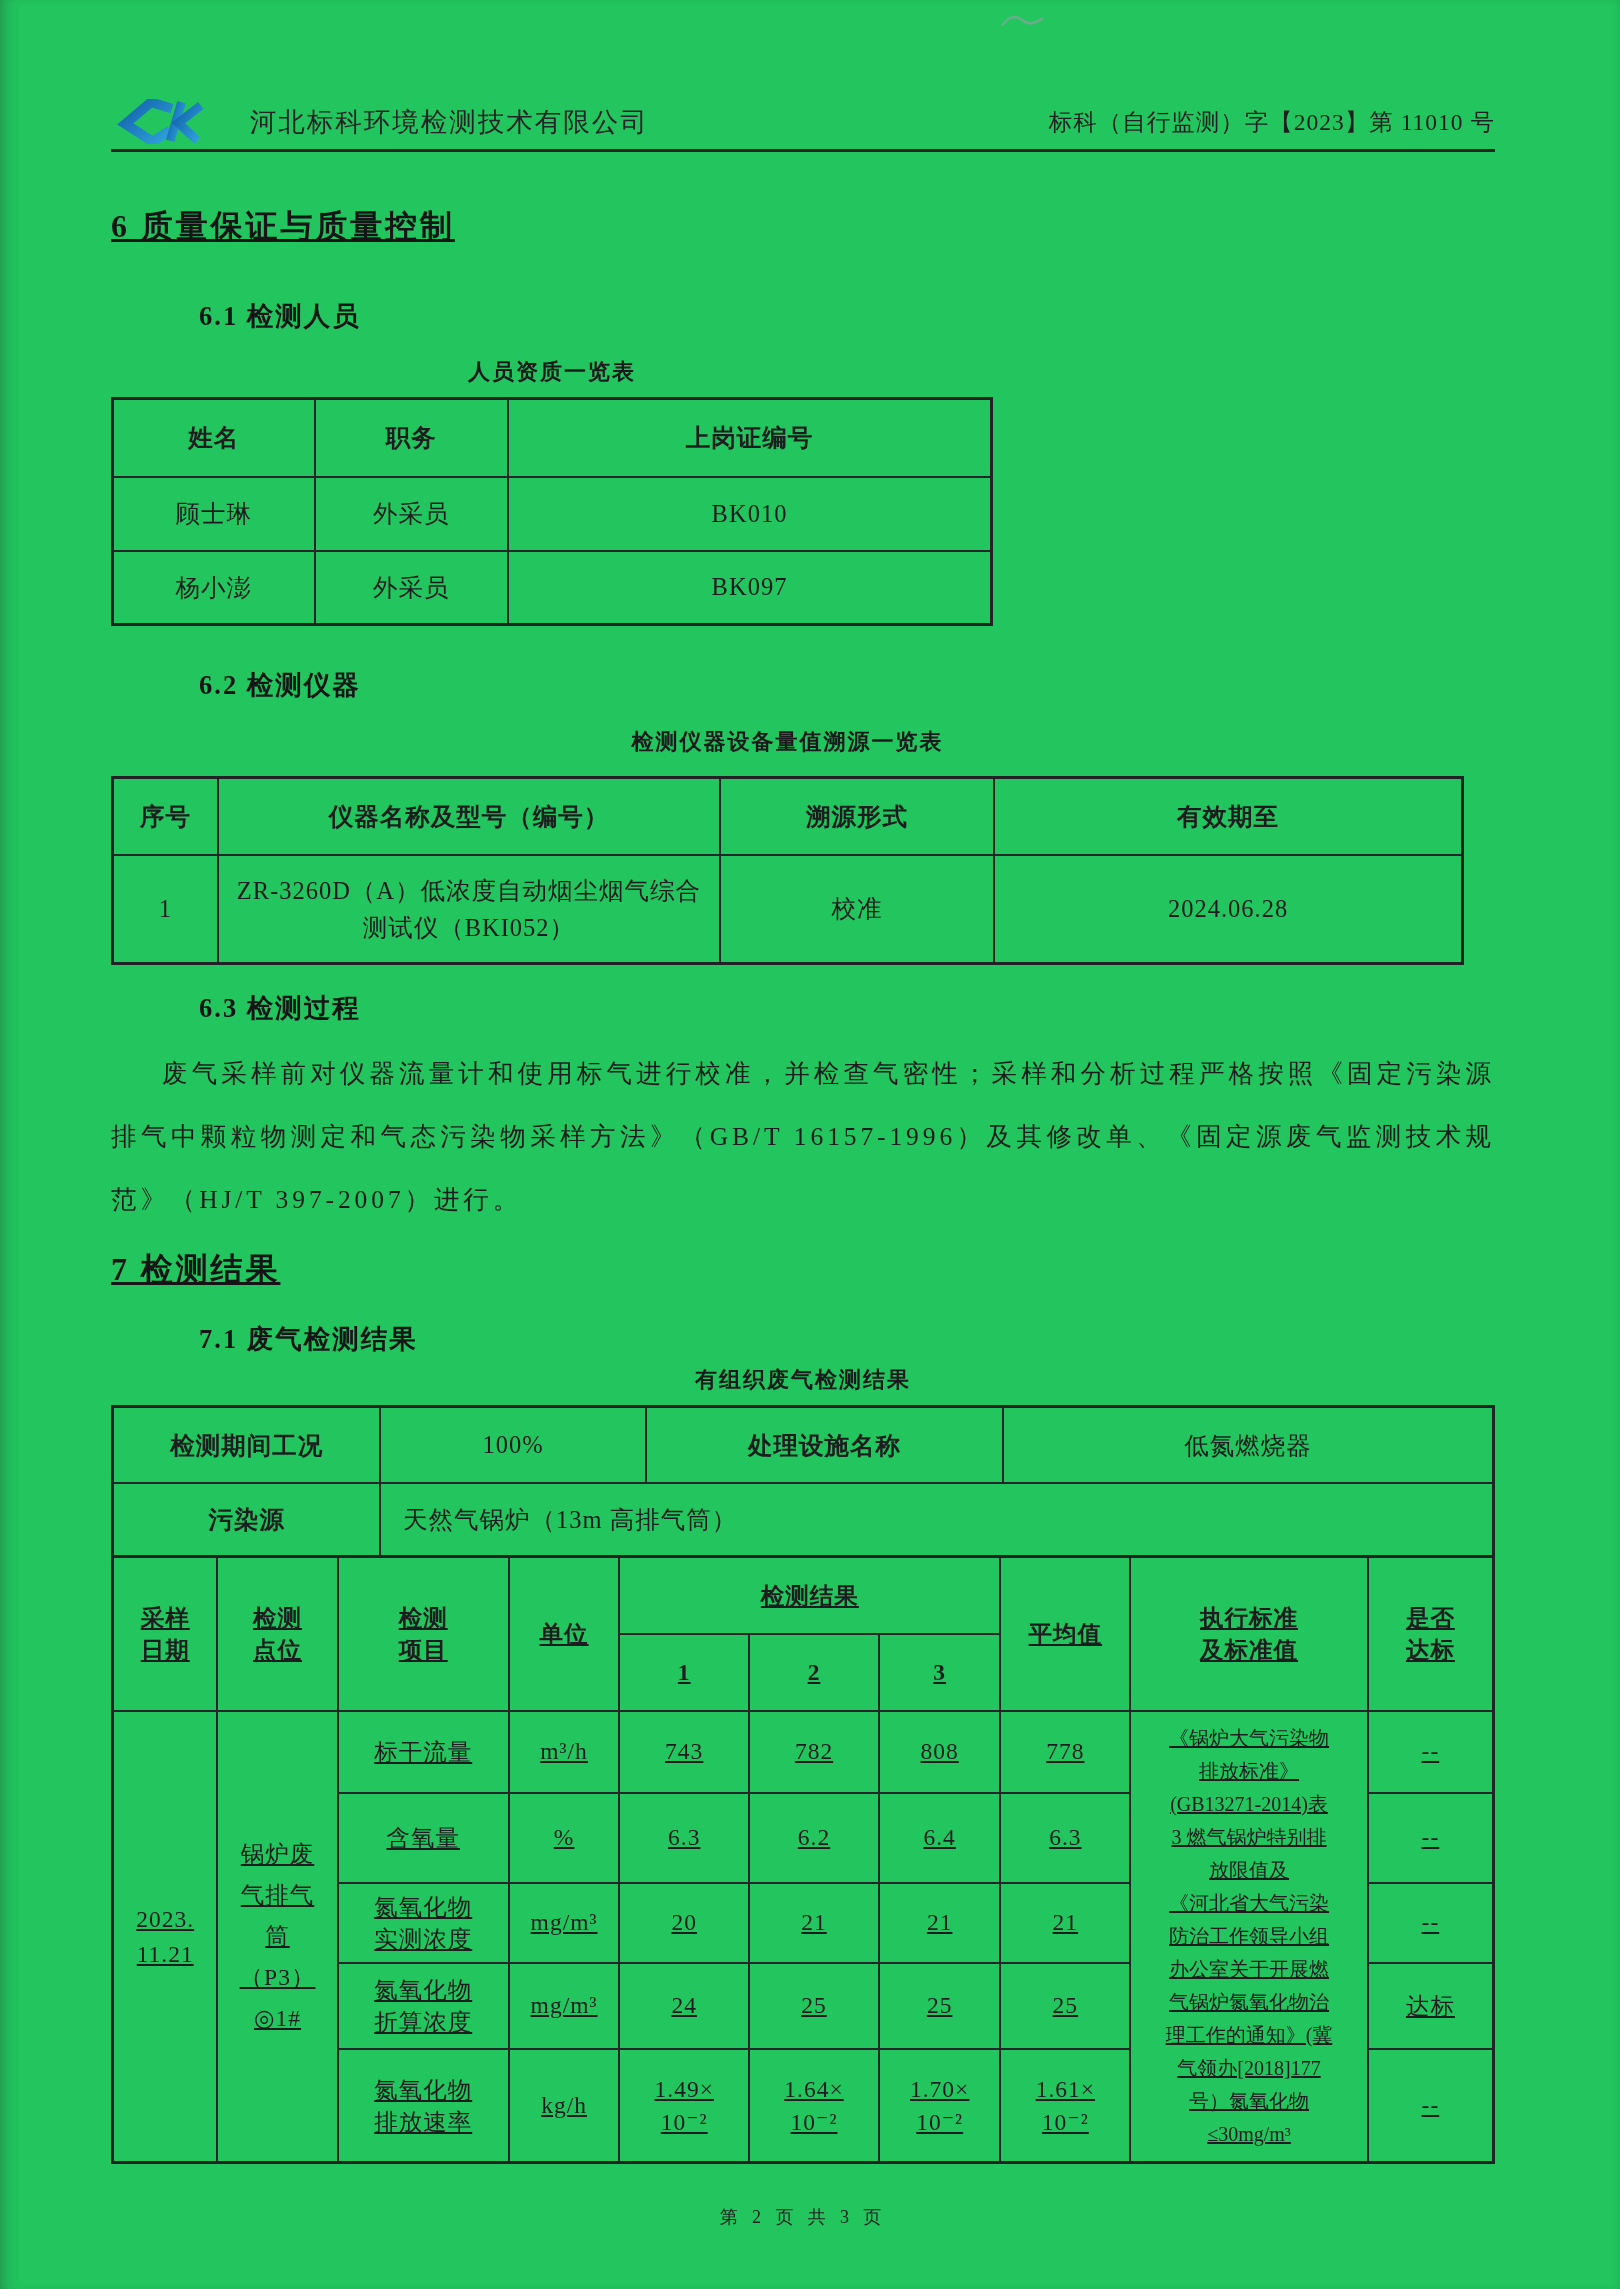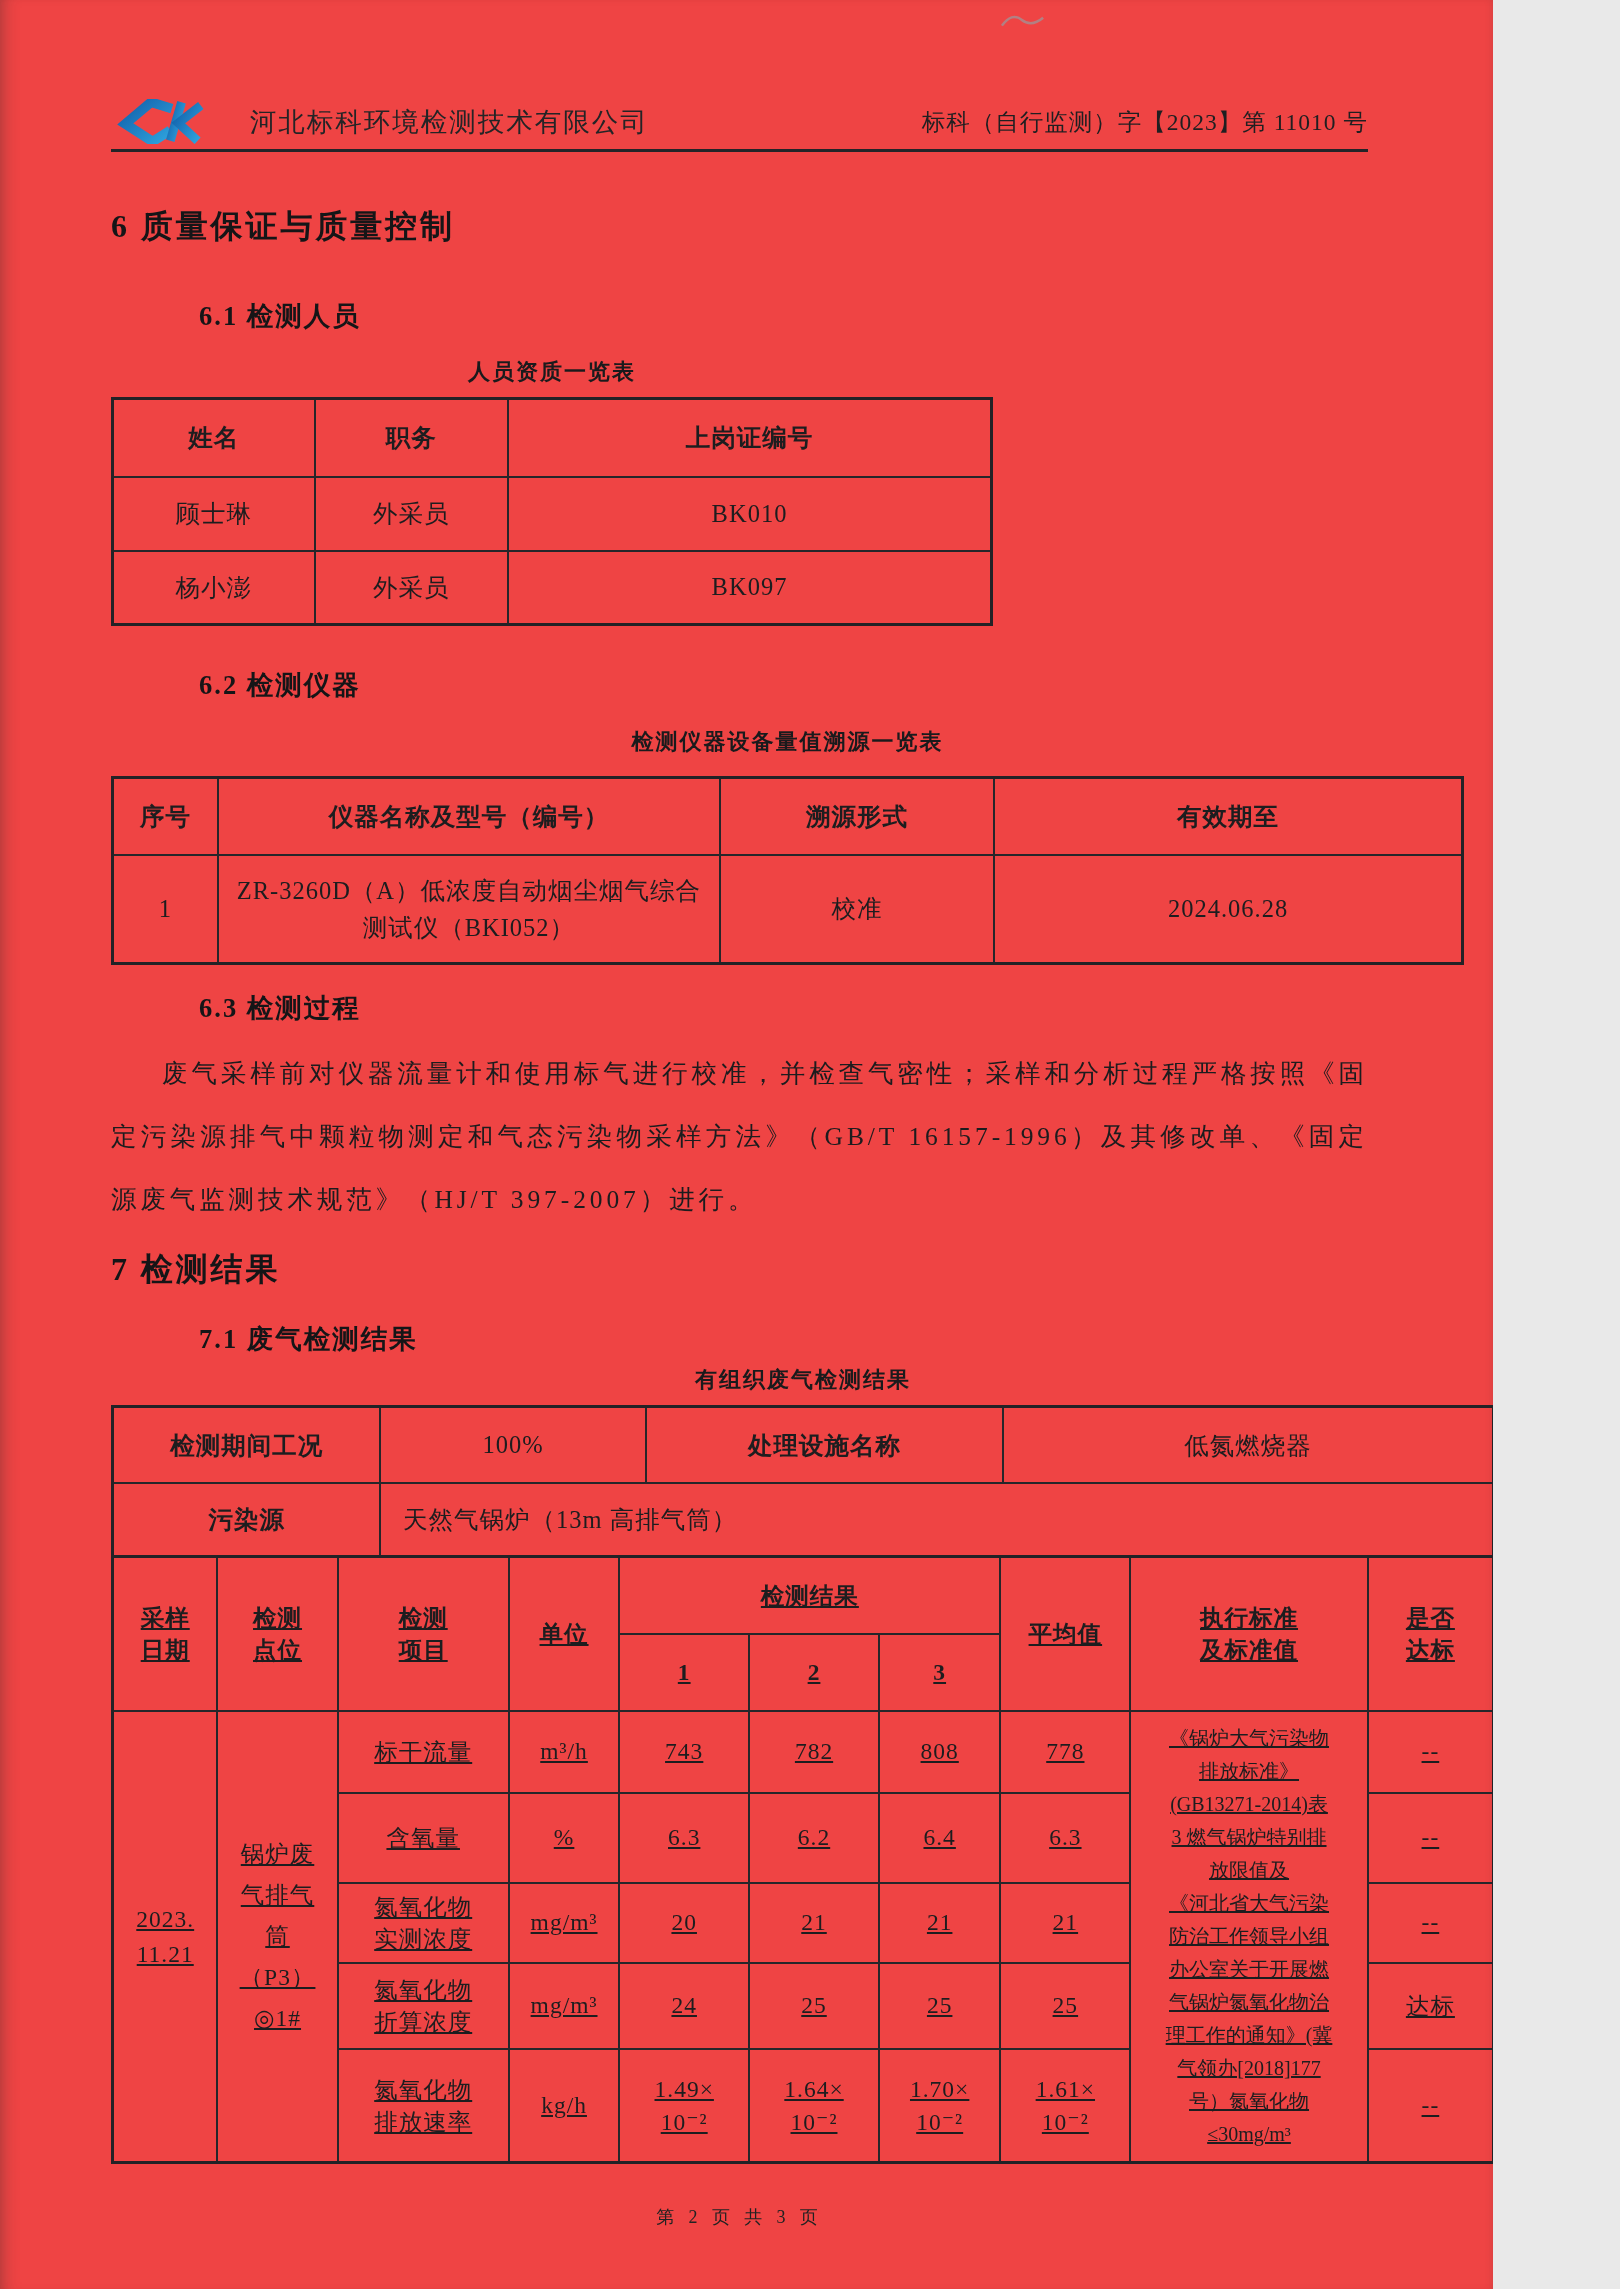--- a/index.html
+++ b/index.html
@@ -5,41 +5,41 @@
   * { box-sizing: border-box; }
   html,body { margin:0; padding:0; }
   body {
     width:1620px; height:2290px;
     background:#e9e9e9;
     font-family:"Liberation Serif","DejaVu Serif",serif;
     color:#1d1d1f;
   }
   .page {
     position:relative;
-    width:1493px; height:2290px;
-    background:#ef4444;
+    width:1620px; height:2290px;
+    background:#22c55e;
     padding:0 125px 0 111px;
     overflow:hidden;
     box-shadow:inset 13.7px 0 17.6px -13.7px rgba(40,40,40,.45), inset -5.9px 0 9.8px -7.8px rgba(60,60,60,.25);
   }
   
   .header {
     margin-top:98px;
     display:flex; align-items:center; justify-content:space-between;
     height:47px;
   }
   .header-left { display:flex; align-items:center; gap:13.7px; }
   .logo { flex:0 0 auto; }
   .company { font-size:26.5px; letter-spacing:2px; color:#242426; }
   .docnum { font-size:23.5px; letter-spacing:1px; color:#1f1f21; white-space:nowrap; }
   .rule { margin-top:3.9px; border-bottom:3.9px solid #242428; width:100%; }
 
   h1.sec {
     margin:53px 0 0 0;
-    font-size:32px; font-weight:700; letter-spacing:2.9px; color:#151517;
+    font-size:32px; font-weight:700; letter-spacing:2.9px; color:#151517;text-decoration:underline;
   }
   h2.sec {
     margin:49px 0 0 88px;
     font-size:26.5px; font-weight:700; letter-spacing:2px; color:#151517;
   }
   .caption {
     margin-top:23.5px;
     font-size:22px; font-weight:700; letter-spacing:2px;
     text-align:center; color:#1a1a1c;
   }

